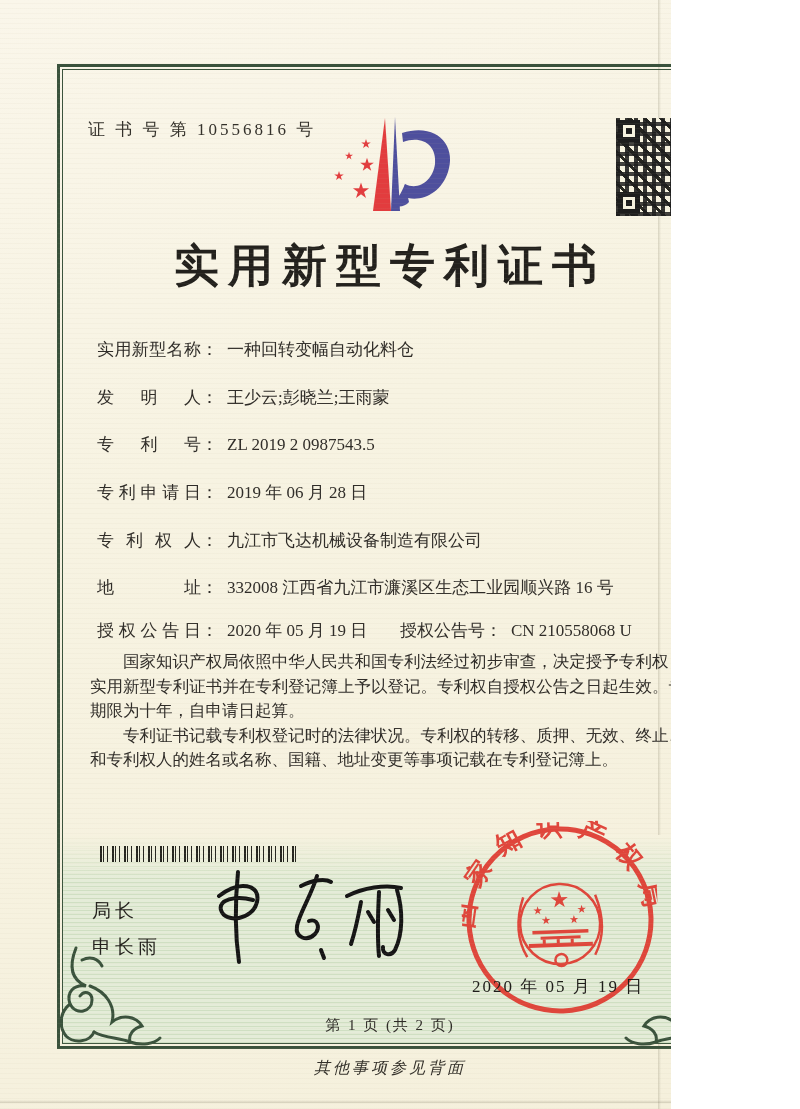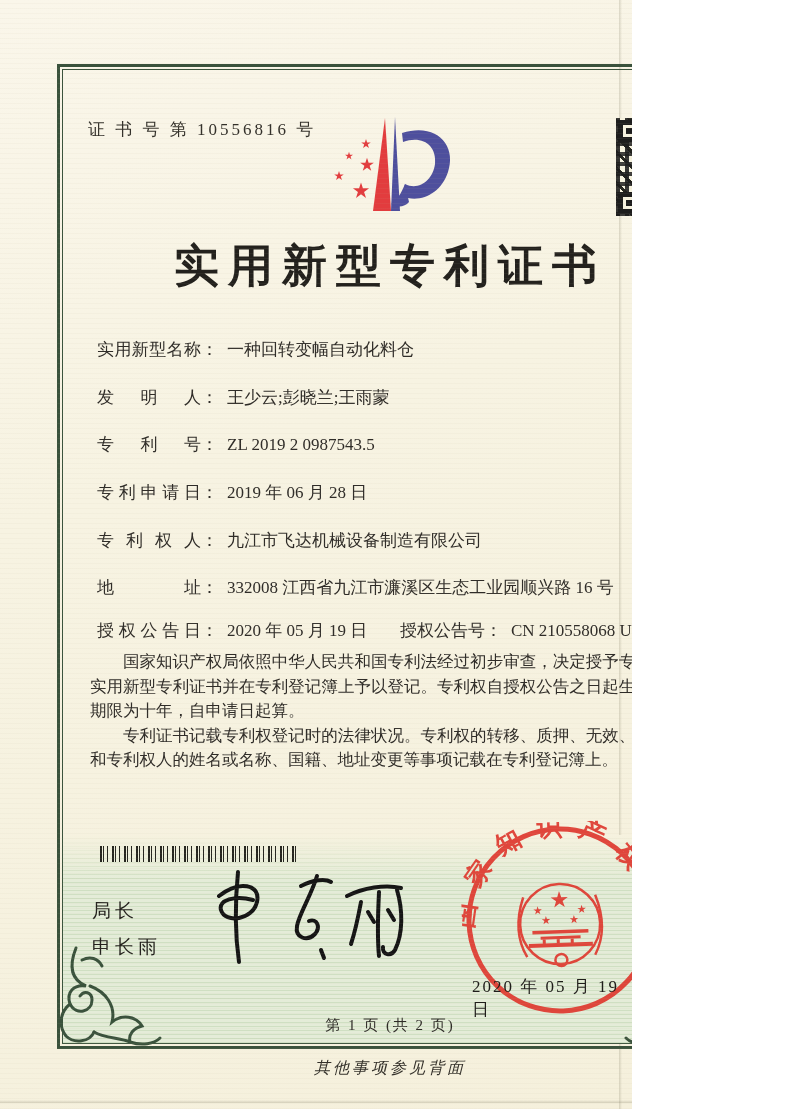--- a/index.html
+++ b/index.html
@@ -1,18 +1,18 @@
 <!DOCTYPE html>
 <html><head>
 <meta charset="utf-8">
 <style>
   html,body{margin:0;padding:0;}
   body{width:800px;height:1109px;font-family:"Liberation Serif","DejaVu Serif",serif;}
   .page{position:relative;width:632px;height:1109px;overflow:hidden;
-    background:linear-gradient(160deg,#faf6ea 0%,#f7f3e2 40%,#f5f0dc 100%);}
+    background:linear-gradient(160deg,#faf6ea 0%,#f7f3e2 40%,#f5f0dc 100%);padding-left:39px;}
   
   .page::after{content:"";position:absolute;inset:0;pointer-events:none;
     background:repeating-linear-gradient(0deg,rgba(190,180,150,.07) 0 1px,transparent 1px 5px);}
   .page-edge-right{position:absolute;top:0;right:10px;width:3px;height:100%;
     background:linear-gradient(90deg,rgba(120,115,90,.25),rgba(245,240,220,.1));}
   .page-edge-bottom{position:absolute;left:0;bottom:6px;width:100%;height:3px;
     background:linear-gradient(0deg,rgba(120,115,90,.28),rgba(245,240,220,.05));}
 
   .frame{position:absolute;left:57px;top:64px;width:666px;height:979px;
     border:3px solid #3a523c;}

